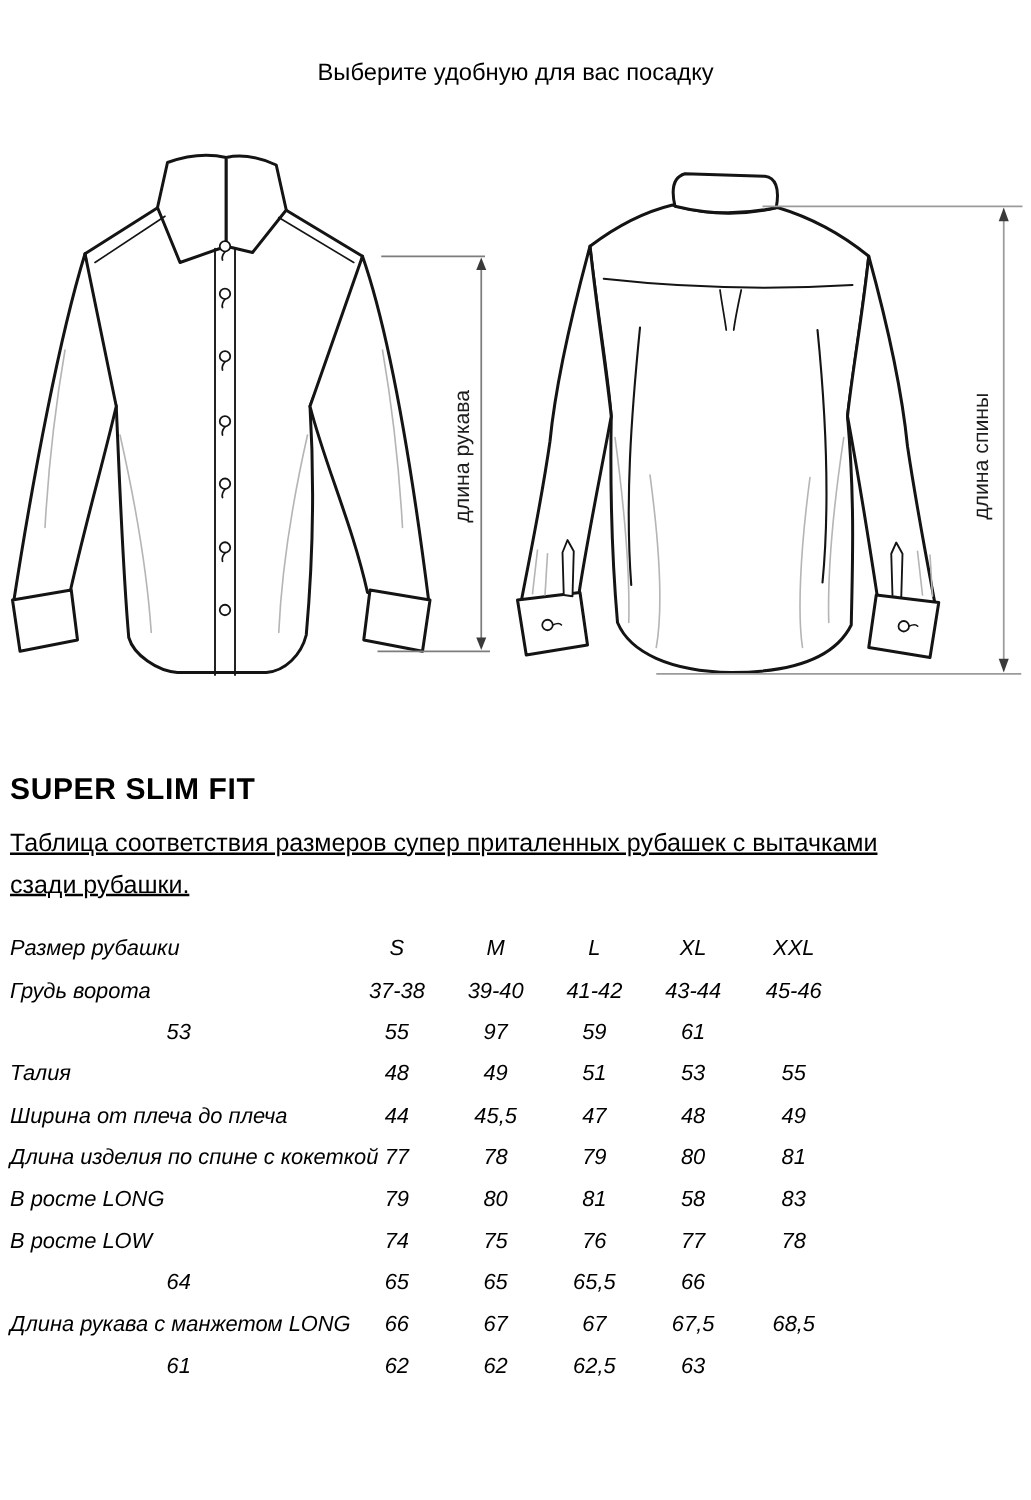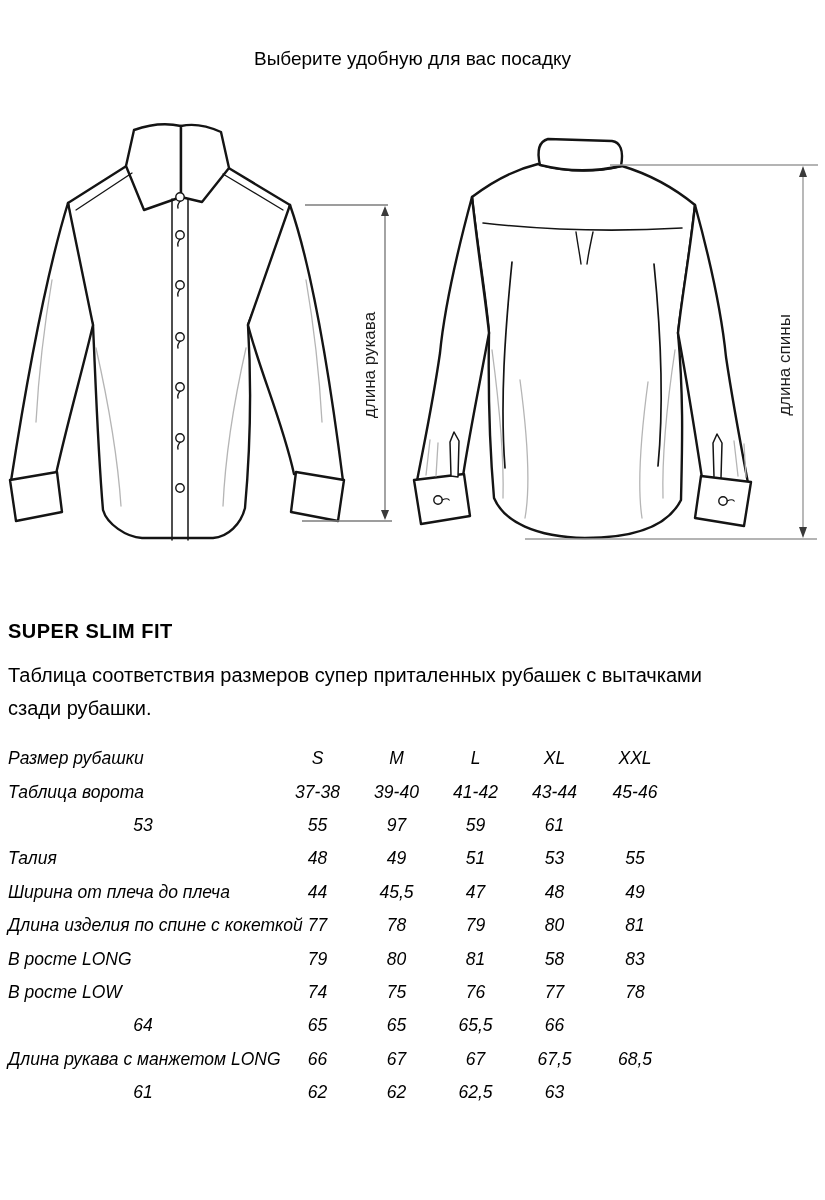--- a/index.html
+++ b/index.html
@@ -2,22 +2,22 @@
 <html><head>
 <meta charset="utf-8">
 <style>
   html,body{margin:0;padding:0;background:#fff;}
   body{width:825px;height:1200px;position:relative;font-family:"Liberation Sans","DejaVu Sans",sans-serif;color:#000;overflow:hidden;}
   .page-title{position:absolute;top:44px;left:0;width:825px;text-align:center;font-size:19px;line-height:30px;font-weight:400;}
   .diagram-svg{position:absolute;top:110px;left:0;}
   .vlabel{position:absolute;width:130px;height:22px;text-align:center;font-size:17px;color:#1c1c1c;transform:rotate(-90deg);white-space:nowrap;}
   .vlabel.front{left:306px;top:354px;}
   .vlabel.back{left:721px;top:354px;}
-  .section-heading{position:absolute;top:618px;left:8px;font-size:20px;line-height:27px;font-weight:700;letter-spacing:.5px;}
-  .section-desc{position:absolute;top:659px;left:8px;width:745px;font-size:20px;line-height:33px;}
+  .section-heading{position:absolute;top:618px;left:8px;font-size:24px;line-height:27px;font-weight:700;letter-spacing:.5px;}
+  .section-desc{position:absolute;top:659px;left:8px;width:745px;font-size:20px;line-height:33px;text-decoration:underline;}
   .size-table{position:absolute;top:742px;left:8px;}
   .t-row{display:grid;grid-template-columns:270px 79px 79px 79px 79px 82px;height:33.4px;align-items:center;font-size:17.5px;font-style:italic;}
   .t-row .lbl{text-align:left;white-space:nowrap;}
   .t-row .val{text-align:center;}
 </style>
 </head>
 <body>
 
 <div class="page-title">Выберите удобную для вас посадку</div>
 
@@ -157,21 +157,21 @@
 <div class="size-table">
   <div class="t-row">
     <div class="lbl">Размер рубашки</div>
     <div class="val">S</div>
     <div class="val">M</div>
     <div class="val">L</div>
     <div class="val">XL</div>
     <div class="val">XXL</div>
   </div>
   <div class="t-row">
-    <div class="lbl">Таблица ворота</div>
+    <div class="lbl">Грудь ворота</div>
     <div class="val">37-38</div>
     <div class="val">39-40</div>
     <div class="val">41-42</div>
     <div class="val">43-44</div>
     <div class="val">45-46</div>
   </div>
   <div class="t-row">
     <div class="val">53</div>
     <div class="val">55</div>
     <div class="val">97</div>

